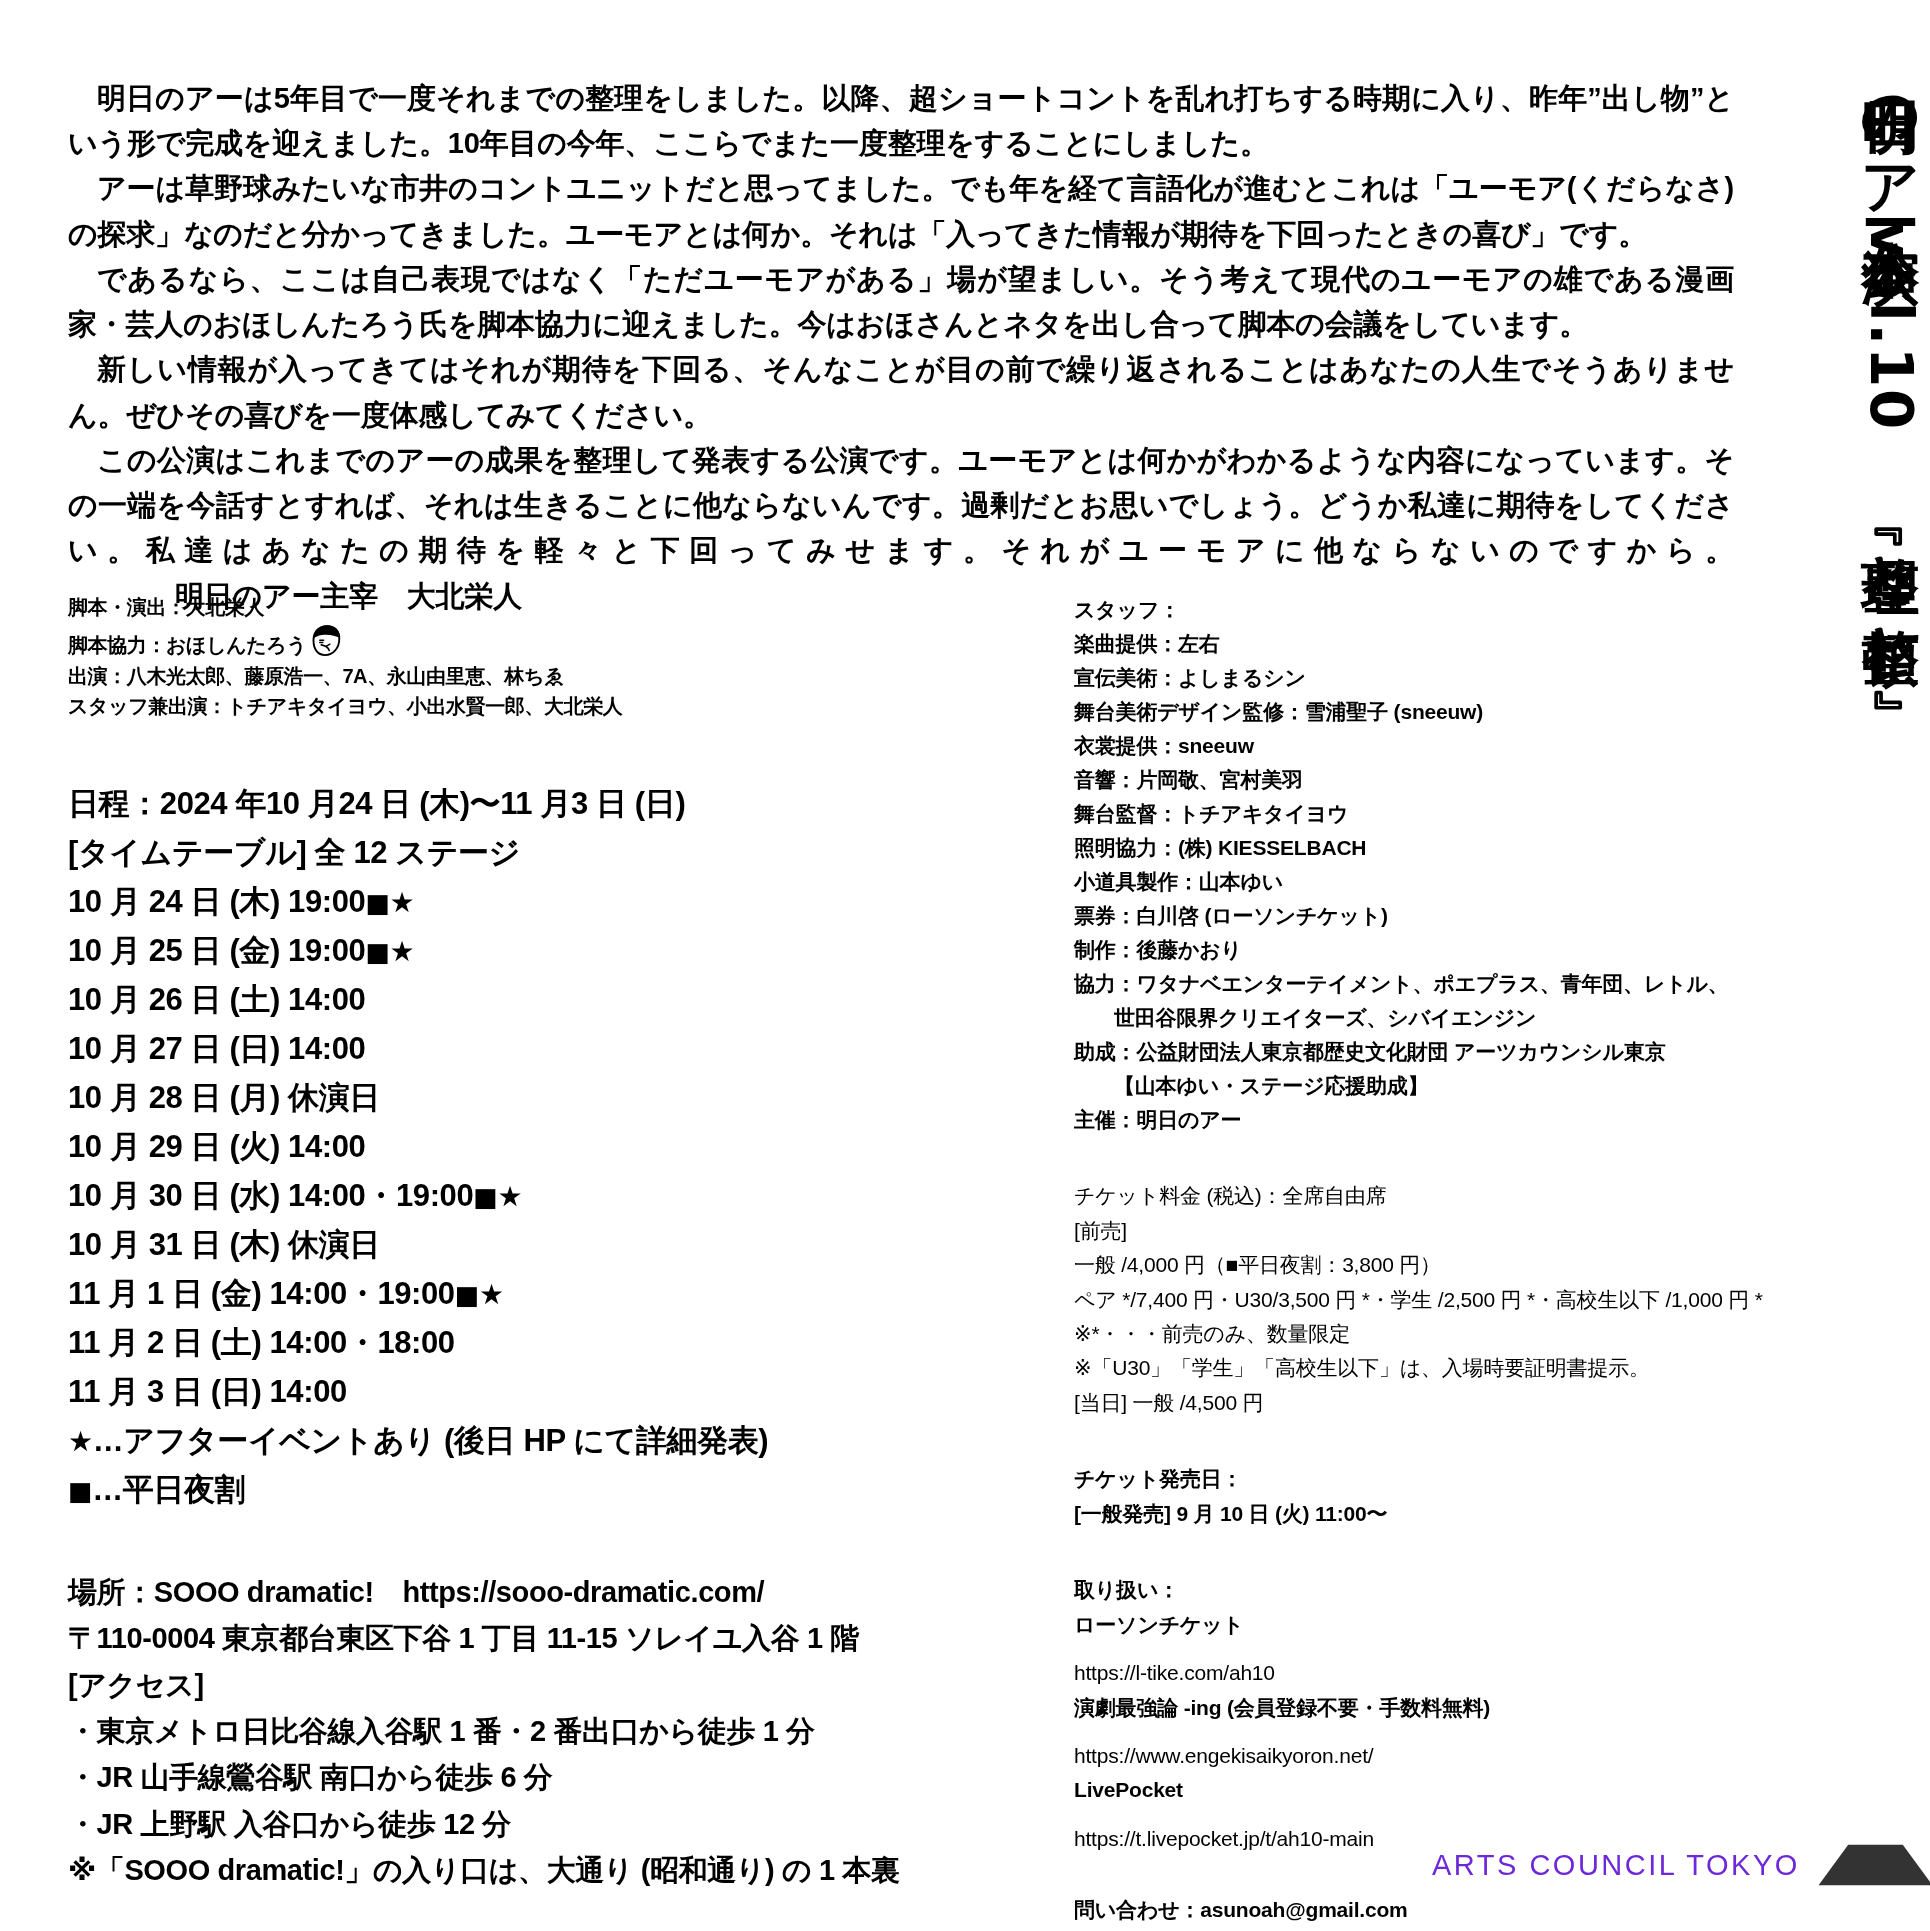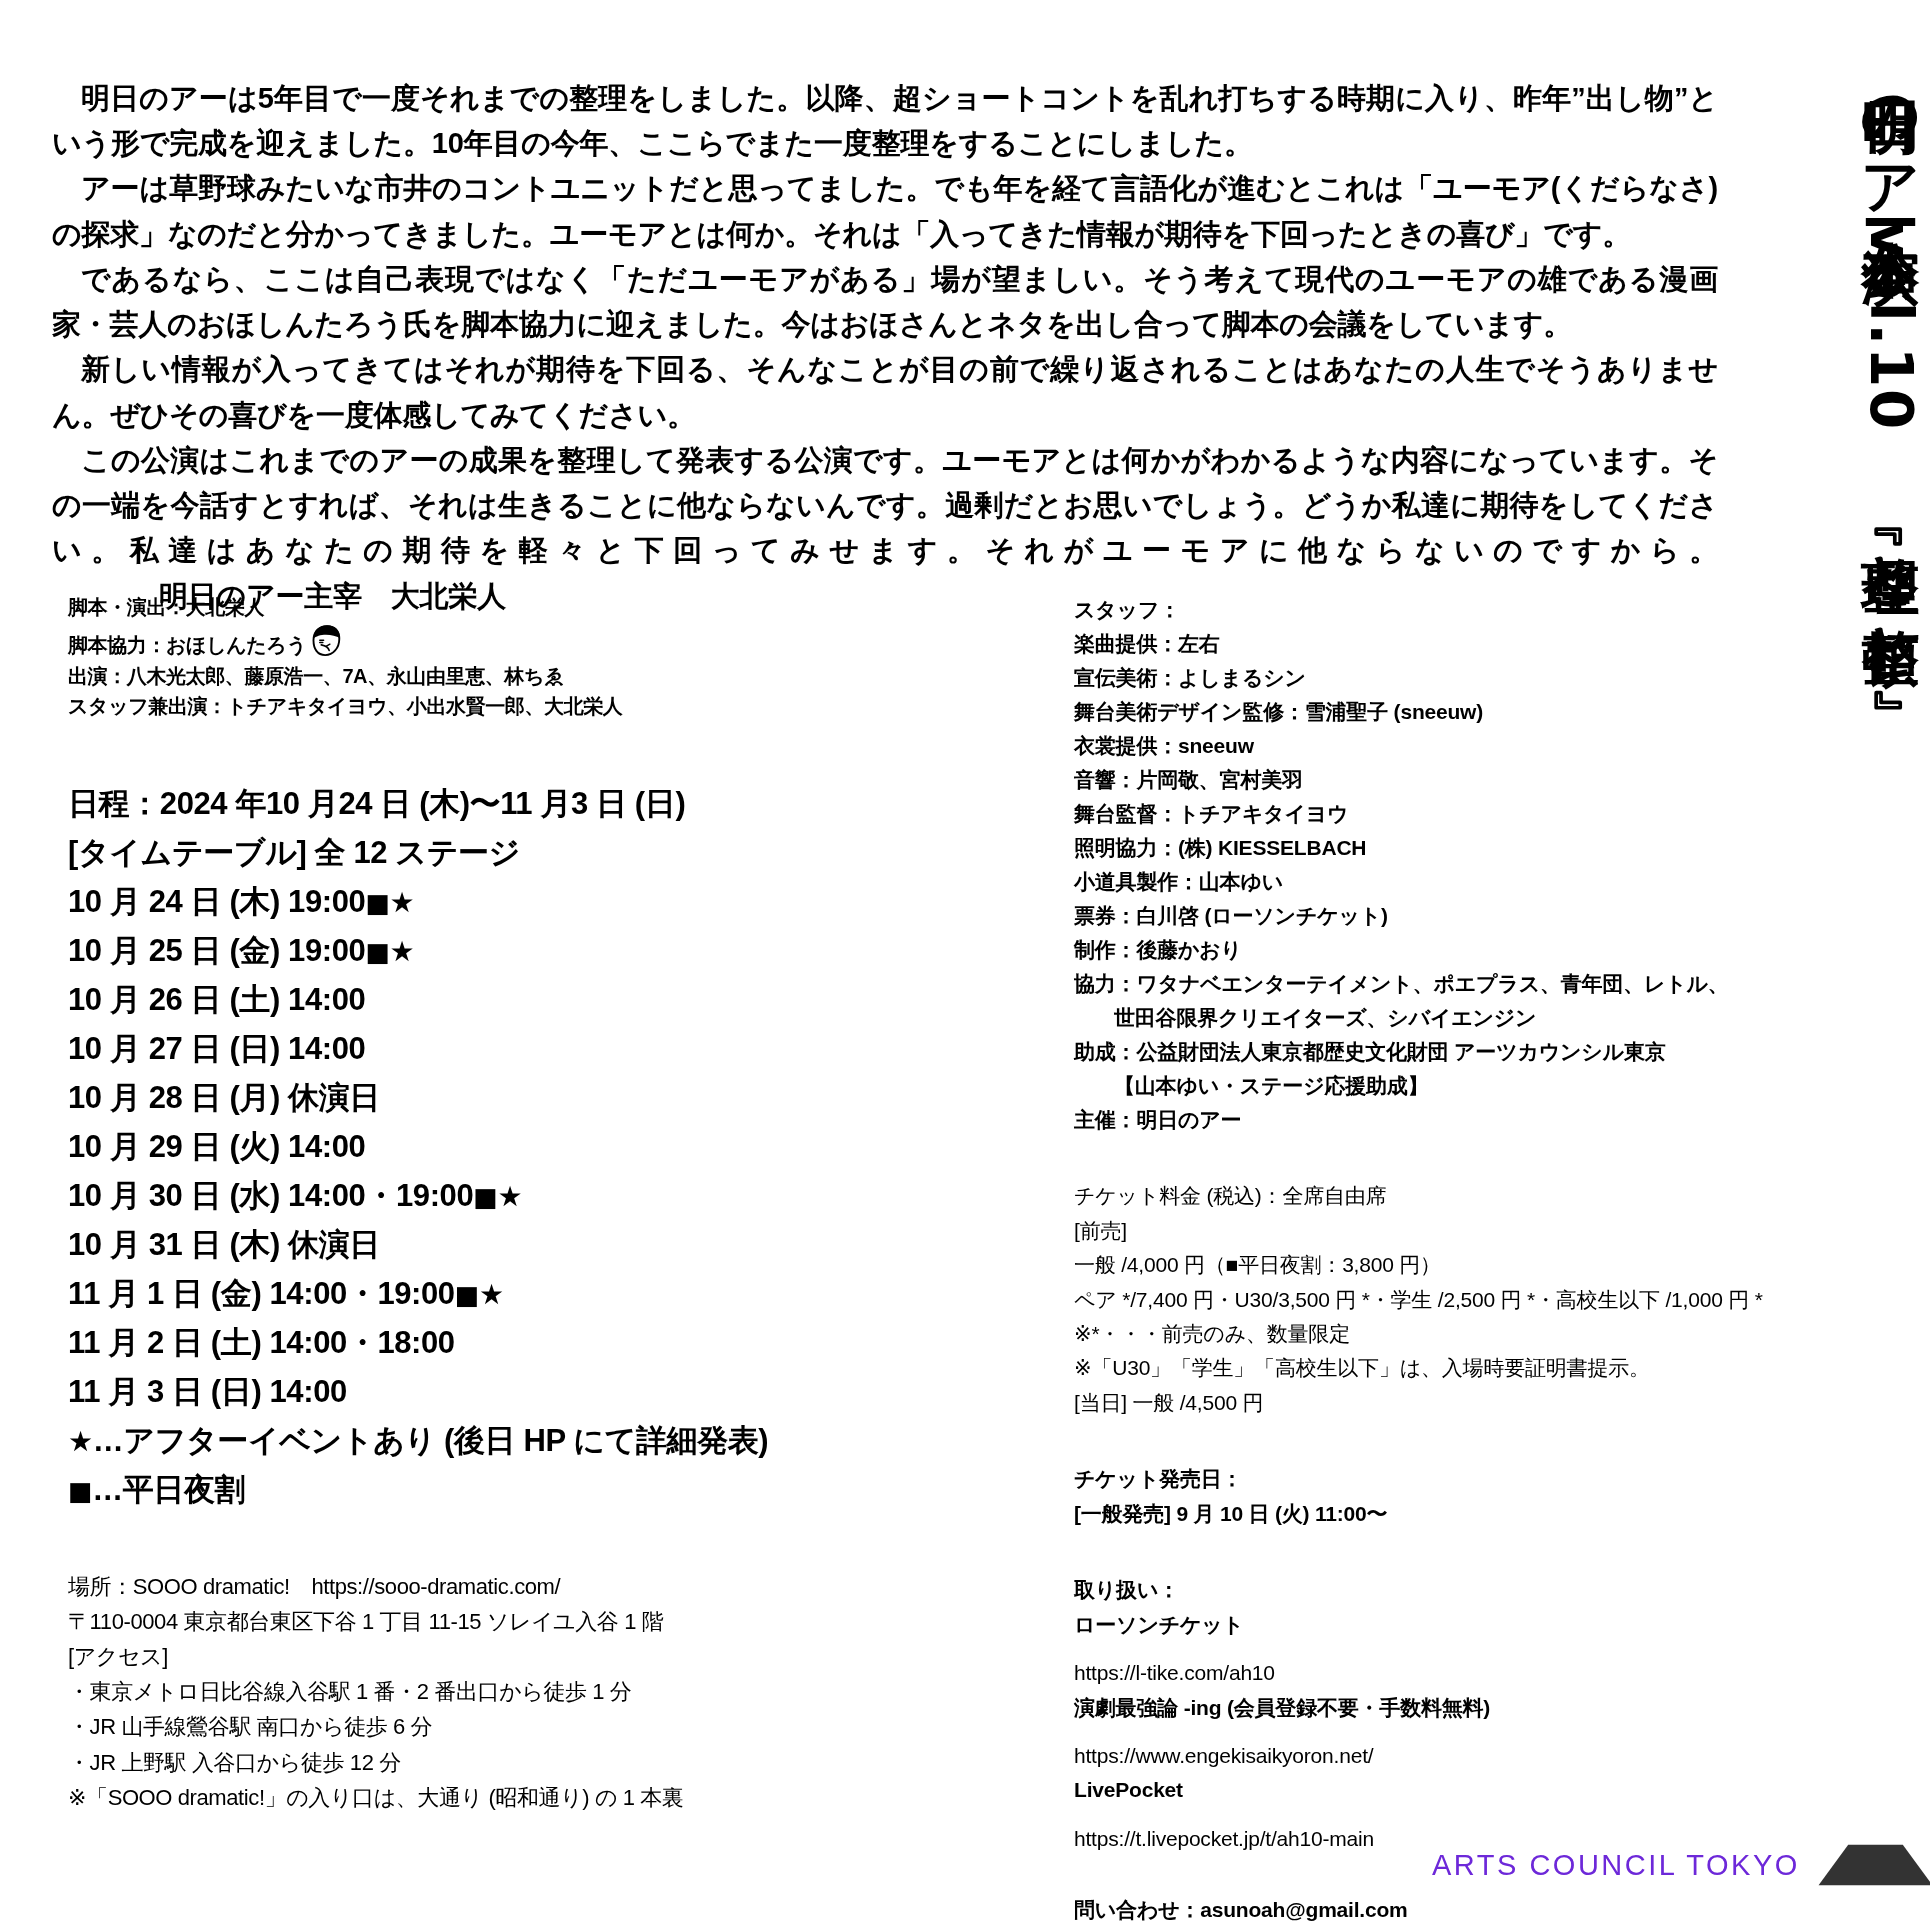--- a/index.html
+++ b/index.html
@@ -14,21 +14,21 @@
     position: relative;
     overflow: hidden;
     font-family: "Liberation Sans", "DejaVu Sans", sans-serif;
     color: #000000;
     -webkit-font-smoothing: antialiased;
   }
 
   
   #intro {
     position: absolute;
-    left: 52px;
+    left: 68px;
     top: 76px;
     width: 1666px;
   }
   #intro p {
     margin: 0 0 0 0;
     font-size: 29px;
     line-height: 1.56;
     font-weight: 700;
     letter-spacing: -0.2px;
     text-indent: 29px;
@@ -88,22 +88,22 @@
     font-weight: 700;
     line-height: 1.58;
     white-space: nowrap;
     letter-spacing: -0.4px;
   }
   .mark-sq { font-family: "DejaVu Sans", sans-serif; font-size: 26px; }
   .mark-st { font-family: "DejaVu Sans", sans-serif; font-size: 28px; }
 
   #venue-block { margin-top: 54px; }
   .venue-line {
-    font-size: 22px;
-    font-weight: 400;
+    font-size: 29px;
+    font-weight: 700;
     line-height: 1.60;
     white-space: nowrap;
     letter-spacing: -0.4px;
   }
 
   
   #right-col {
     position: absolute;
     left: 1074px;
     top: 593px;

